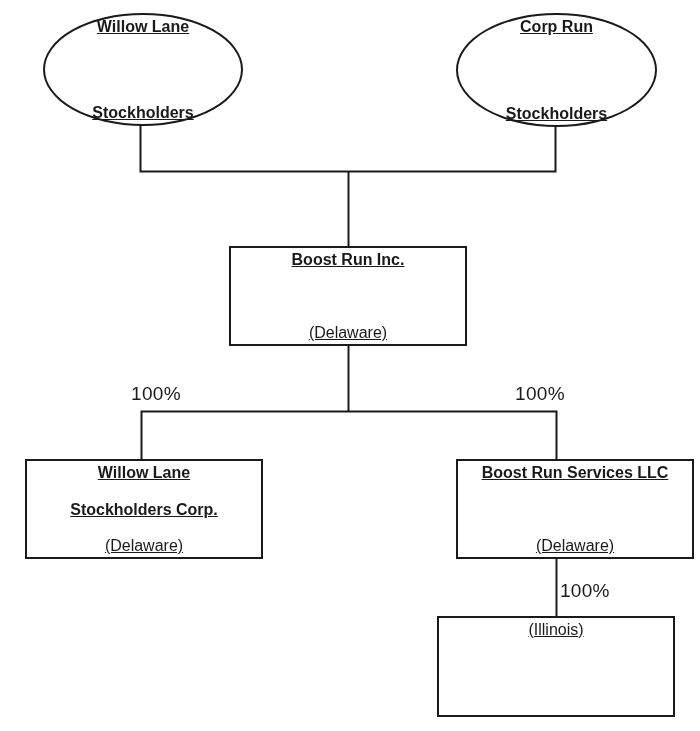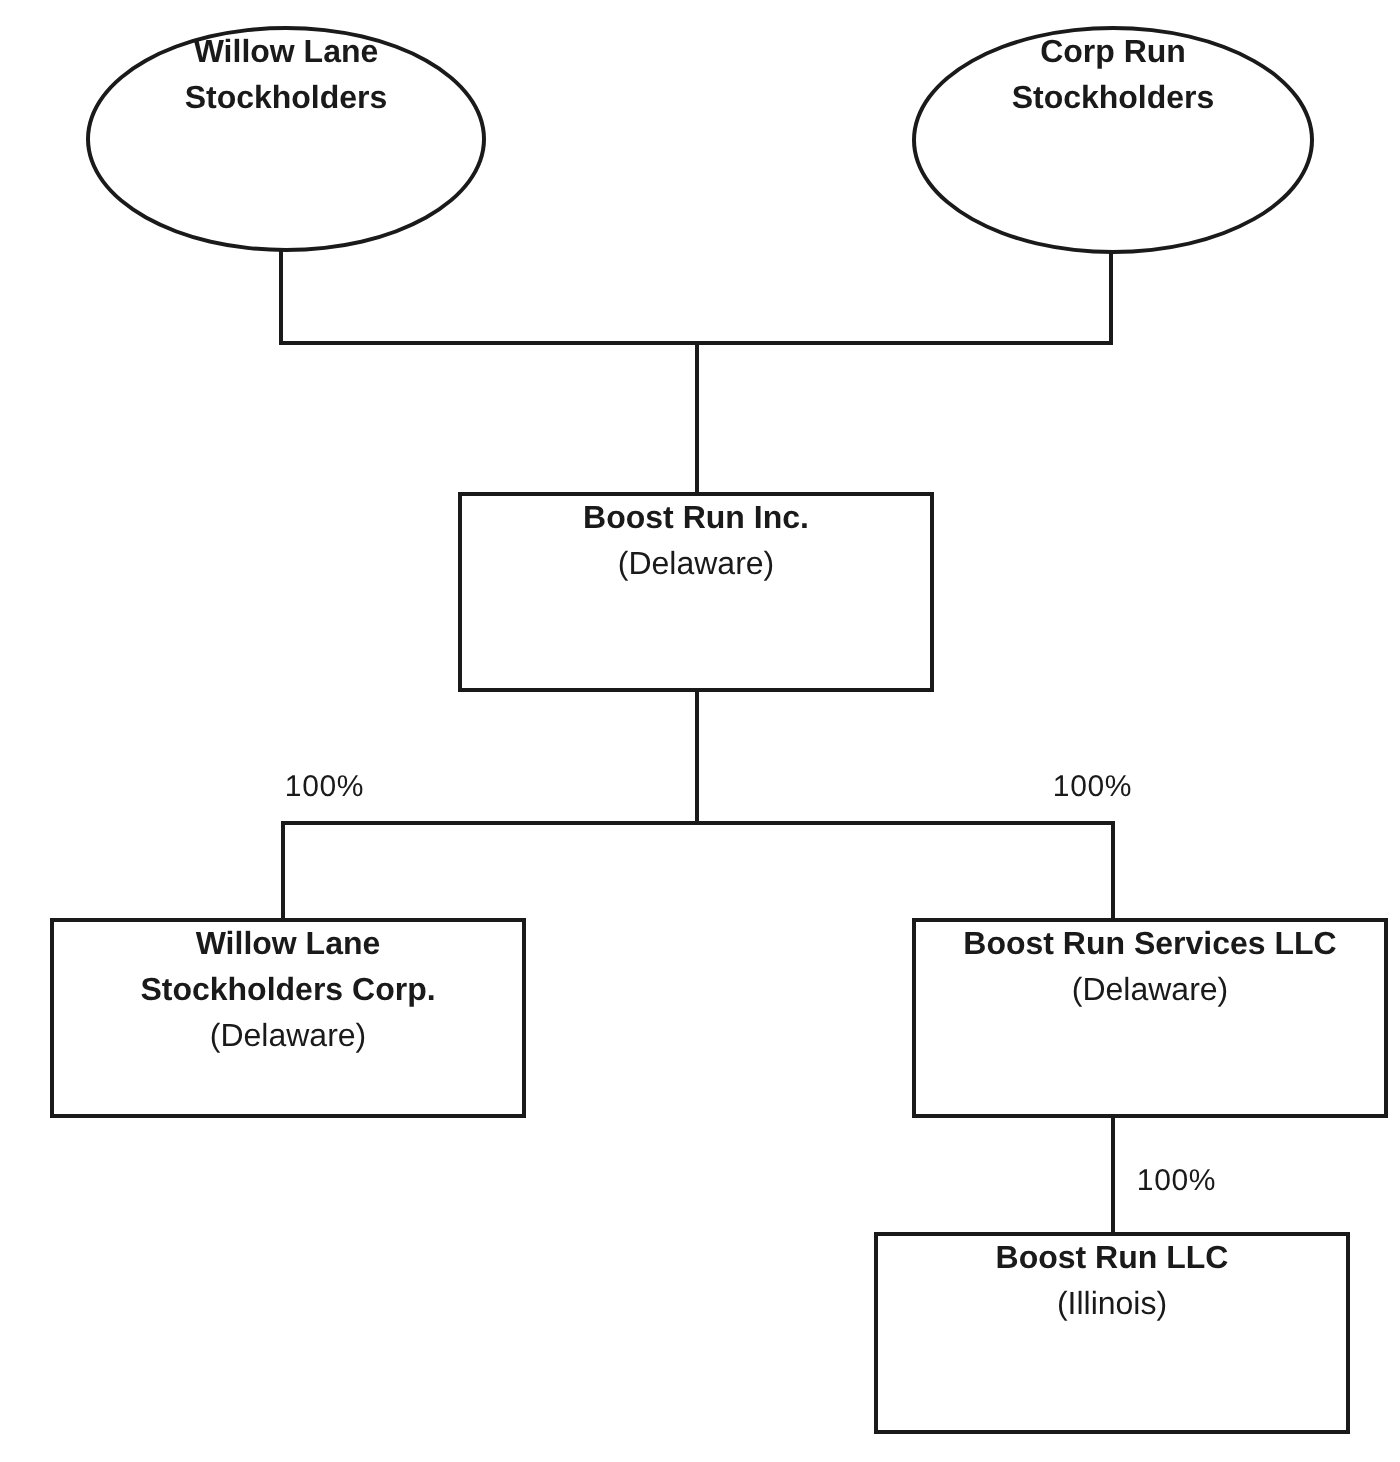--- a/index.html
+++ b/index.html
@@ -24,42 +24,43 @@
     height: 731px;
   }
   .node {
     position: absolute;
     box-sizing: border-box;
     background: #ffffff;
     border: 2.5px solid #1a1a1a;
     display: flex;
     flex-direction: column;
     align-items: center;
-    justify-content: flex-start;
+    justify-content: space-between;
     text-align: center;
     line-height: 23px;
     font-size: 16px;
+    text-decoration: underline;
   }
   .ellipse {
     border-radius: 50%;
   }
   .node .name {
     font-weight: bold;
   }
   .node .jurisdiction {
     font-weight: normal;
   }
   .ellipse .name {
     font-weight: bold;
   }
   .pct-label {
     position: absolute;
-    font-size: 15px;
+    font-size: 19px;
     font-weight: normal;
-    text-align: right;
+    text-align: center;
     line-height: 16px;
     letter-spacing: 0.3px;
   }
 
   
   #el-willow   { left: 43px;  top: 13px;  width: 200px; height: 113px; }
   #el-boost    { left: 456px; top: 13px;  width: 201px; height: 114px; }
   #bx-inc      { left: 229px; top: 246px; width: 238px; height: 100px; }
   #bx-willow   { left: 25px;  top: 459px; width: 238px; height: 100px; }
   #bx-services { left: 456px; top: 459px; width: 238px; height: 100px; }
@@ -106,21 +107,20 @@
     <span class="name">Stockholders Corp.</span>
     <span class="jurisdiction">(Delaware)</span>
   </div>
 
   <div class="node" id="bx-services">
     <span class="name">Boost Run Services LLC</span>
     <span class="jurisdiction">(Delaware)</span>
   </div>
 
   <div class="node" id="bx-llc">
-    <span class="name">Boost Run LLC</span>
     <span class="jurisdiction">(Illinois)</span>
   </div>
 
   <div class="pct-label" id="pct-left">100%</div>
   <div class="pct-label" id="pct-right">100%</div>
   <div class="pct-label" id="pct-bottom">100%</div>
 
 </div>
 
 </body></html>

